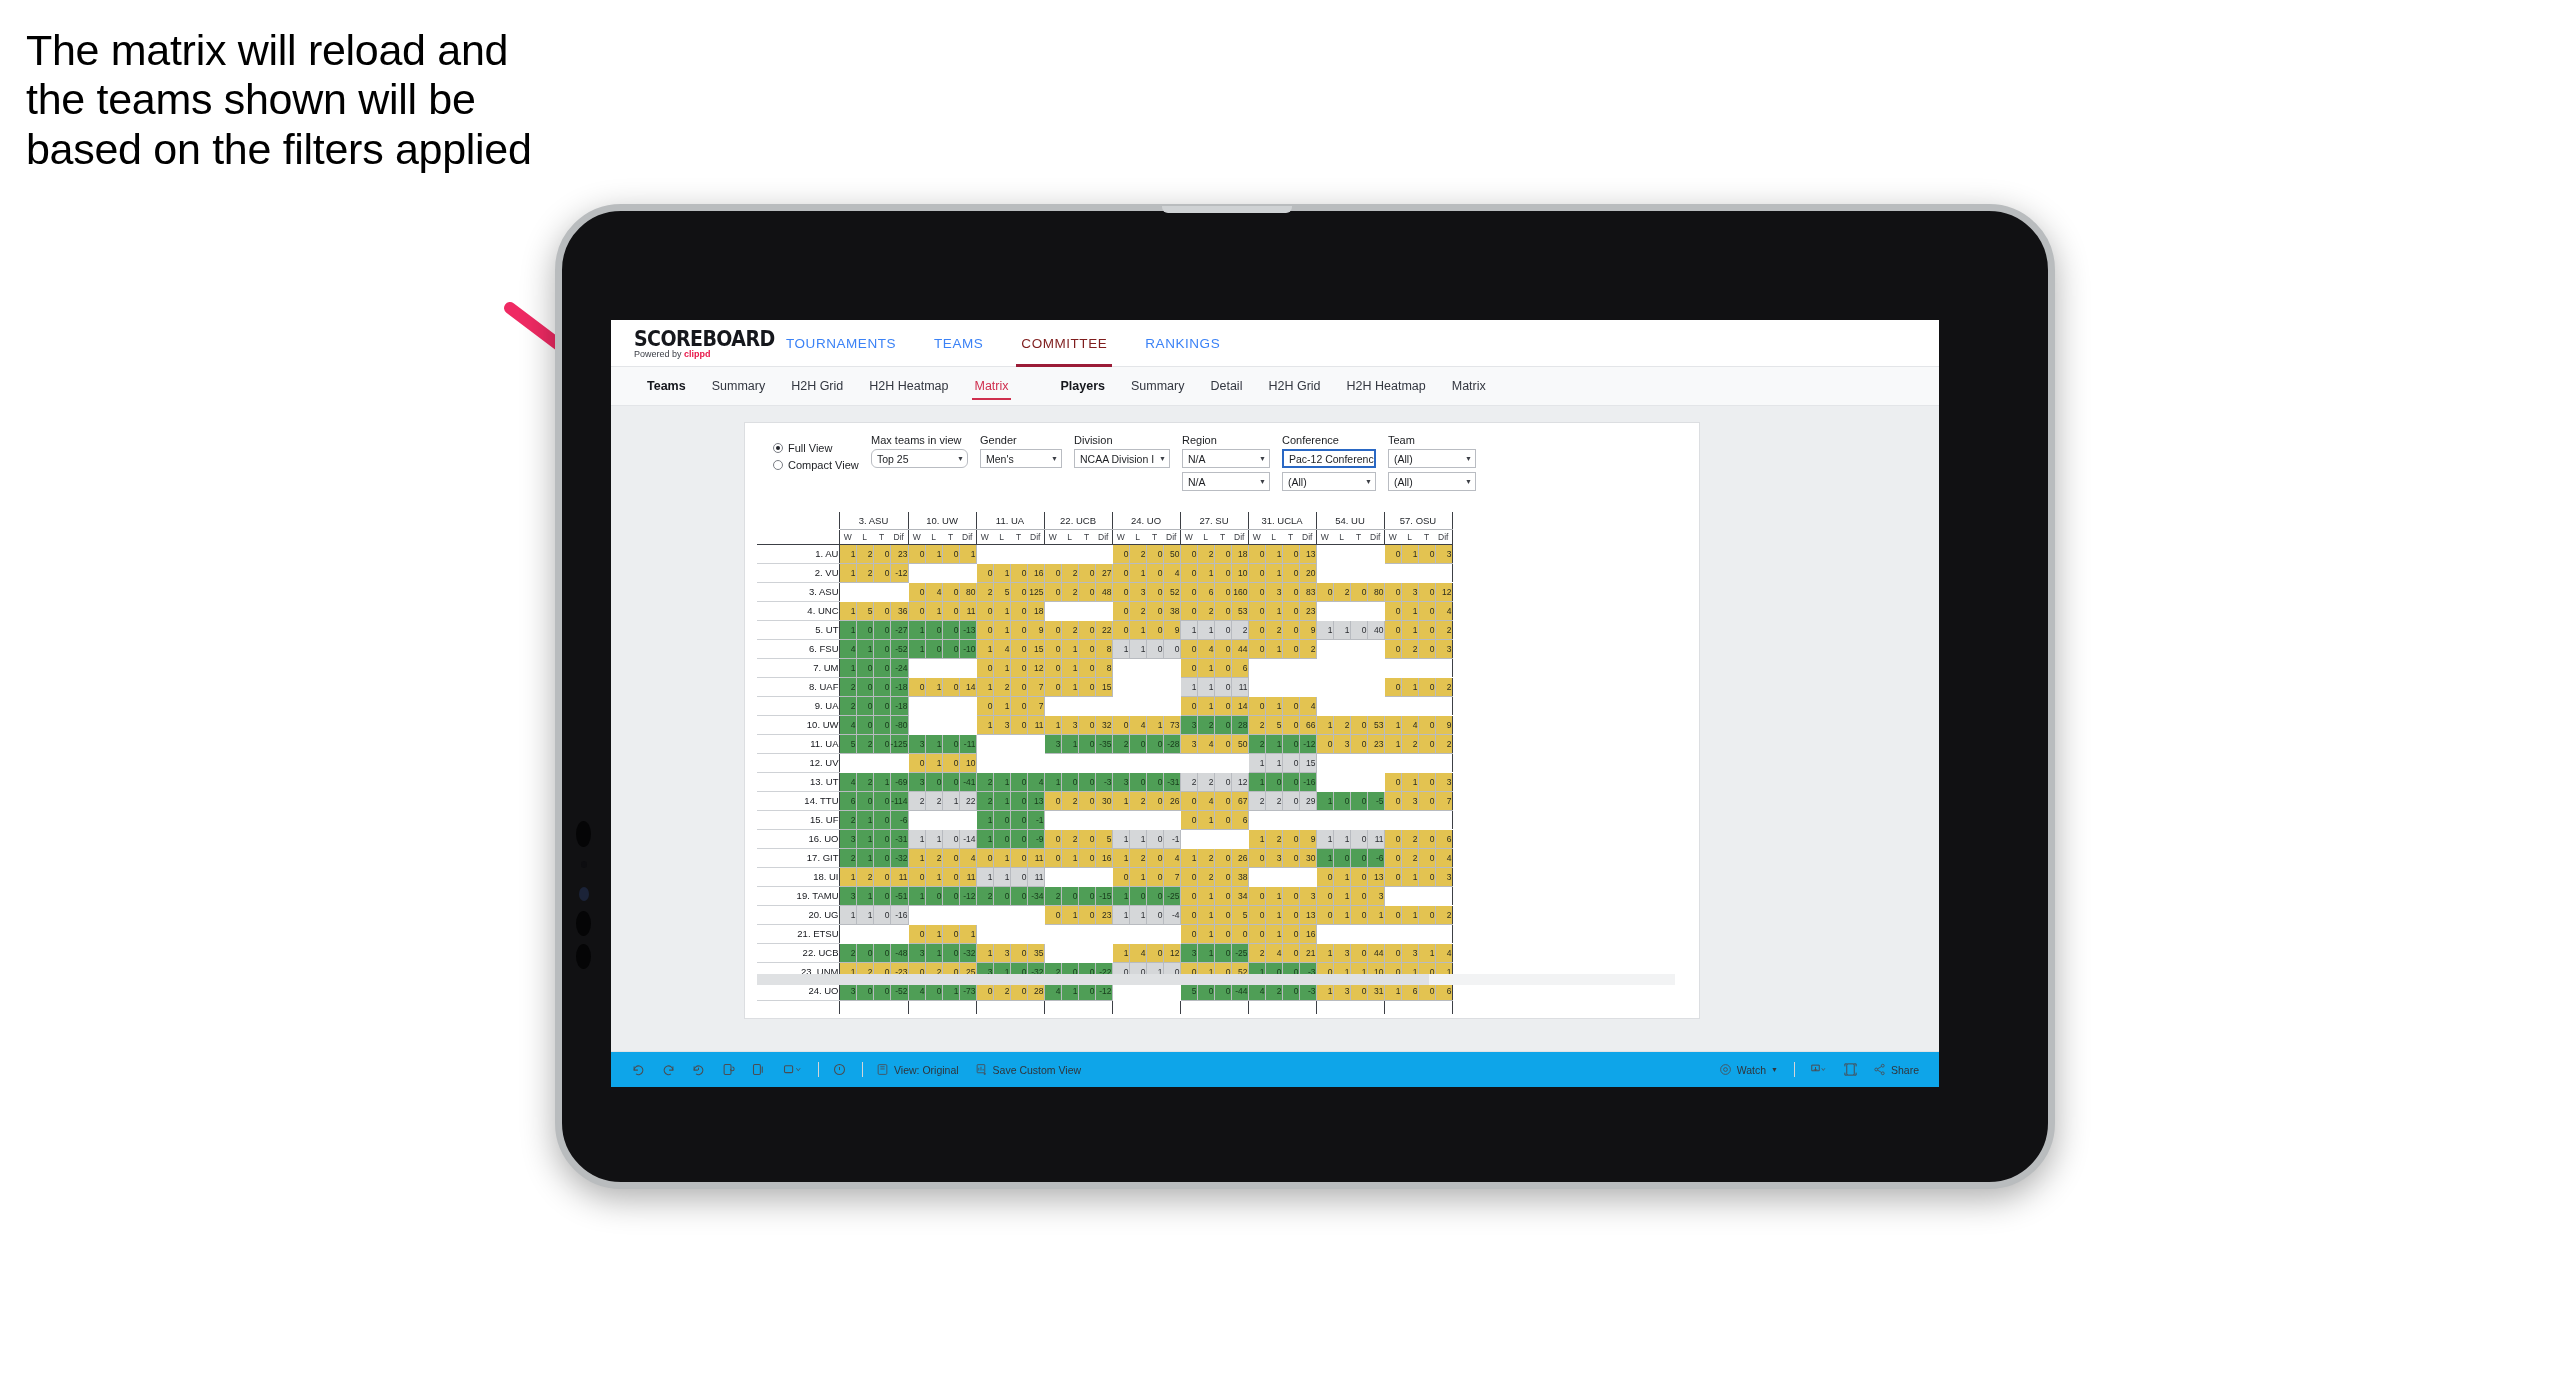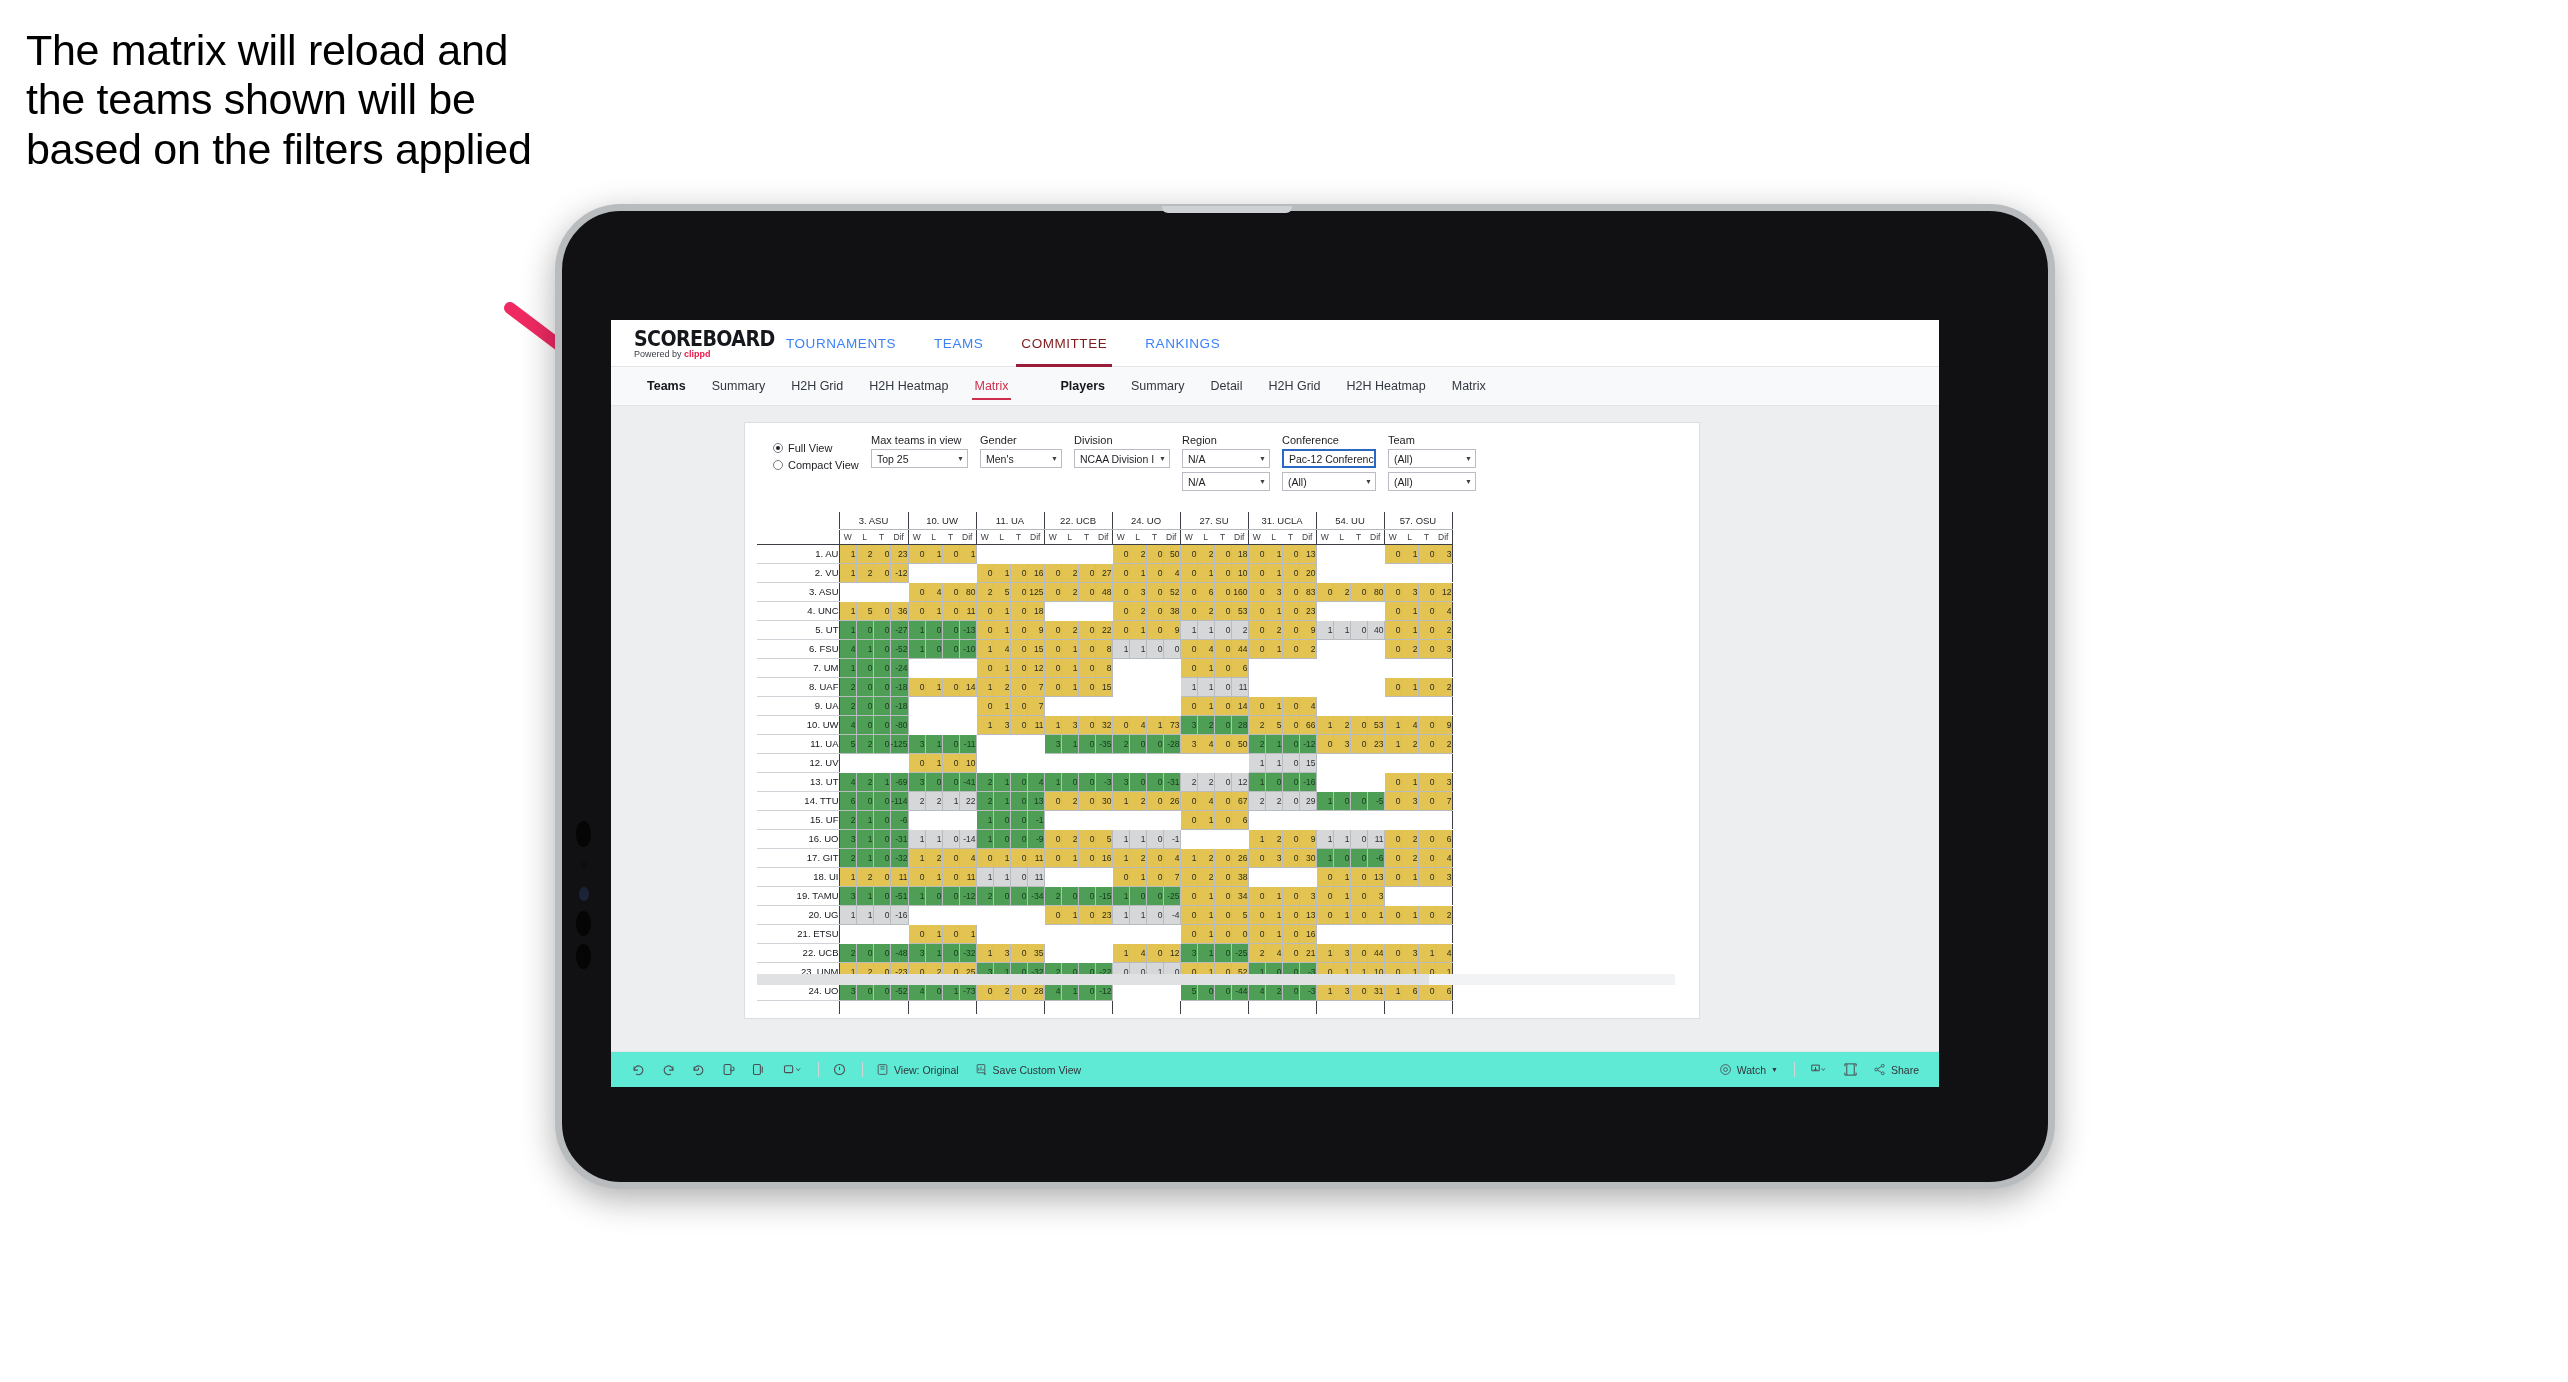--- a/index.html
+++ b/index.html
@@ -100,21 +100,21 @@
   .radio.on:after { content:""; position:absolute; left:2px; top:2px; width:4px; height:4px; border-radius:50%; background:#22252b; }
   .fcol { margin-right:12px; }
   .flabel { font-size:11px; color:#1c1e22; margin-bottom:3px; white-space:nowrap; }
   .fsel {
     height:19px; border:1px solid #b9bcc2; background:#fff; display:flex; align-items:center;
     font-size:10.5px; color:#1c1e22; padding:0 3px 0 5px; justify-content:space-between;
     margin-bottom:4px; white-space:nowrap; overflow:hidden;
   }
   .fsel .car { font-size:7px; color:#3b3e45; margin-left:5px; }
   .fsel.hl { border:2px solid #2a68c4; }
-  .w-maxteams { width:97px; } .w-gender { width:82px; } .w-div { width:96px; }
+  .w-maxteams { width:97px;border-radius:6px; } .w-gender { width:82px; } .w-div { width:96px; }
   .w-region { width:88px; } .w-conf { width:94px; } .w-team { width:88px; }
 
   
   #matrixwrap { position:absolute; left:12px; top:89px; width:930px; }
   table.mx { border-collapse:collapse; font-size:9px; color:#23262b; table-layout:fixed; }
   table.mx td, table.mx th { padding:0; margin:0; }
   .corner { width:82px; }
   th.teamhdr {
     font-weight:normal; font-size:9.5px; text-align:center; height:17px;
     border-bottom:1px solid #b3b6bb; border-left:1.6px solid #3c3f45;
@@ -152,21 +152,21 @@
   tr.spacer td.cell.s0 { border-left:1.6px solid #3c3f45; }
   tr.spacer td.cell.lastcell { border-right:1.6px solid #3c3f45; }
 
   
   #hscroll { position:absolute; left:12px; top:551px; width:918px; height:11px; background:#f2f3f4; }
   #hscroll .thumb { width:672px; height:11px; background:#dfe1e3; }
 
   
   #bottombar {
     position:absolute; left:0; bottom:0; width:100%; height:36px;
-    background:#5eead4; border-top:1px solid #e1e3e6;
+    background:#0ea5e9; border-top:1px solid #e1e3e6;
     display:flex; align-items:center; padding-left:20px; font-size:10.5px; color:#31343a;
   }
   #bottombar .ic { margin-right:15px; display:flex; align-items:center; color:#4a4d53; }
   #bottombar .sep { width:1px; height:15px; background:#d3d5d8; margin:0 13px 0 0; }
   #bottombar .lbl { display:flex; align-items:center; gap:5px; margin-right:16px; white-space:nowrap; }
   #bottombar .spacer { flex:1; }
   svg { display:block; }
 </style>
 </head>
 <body>

